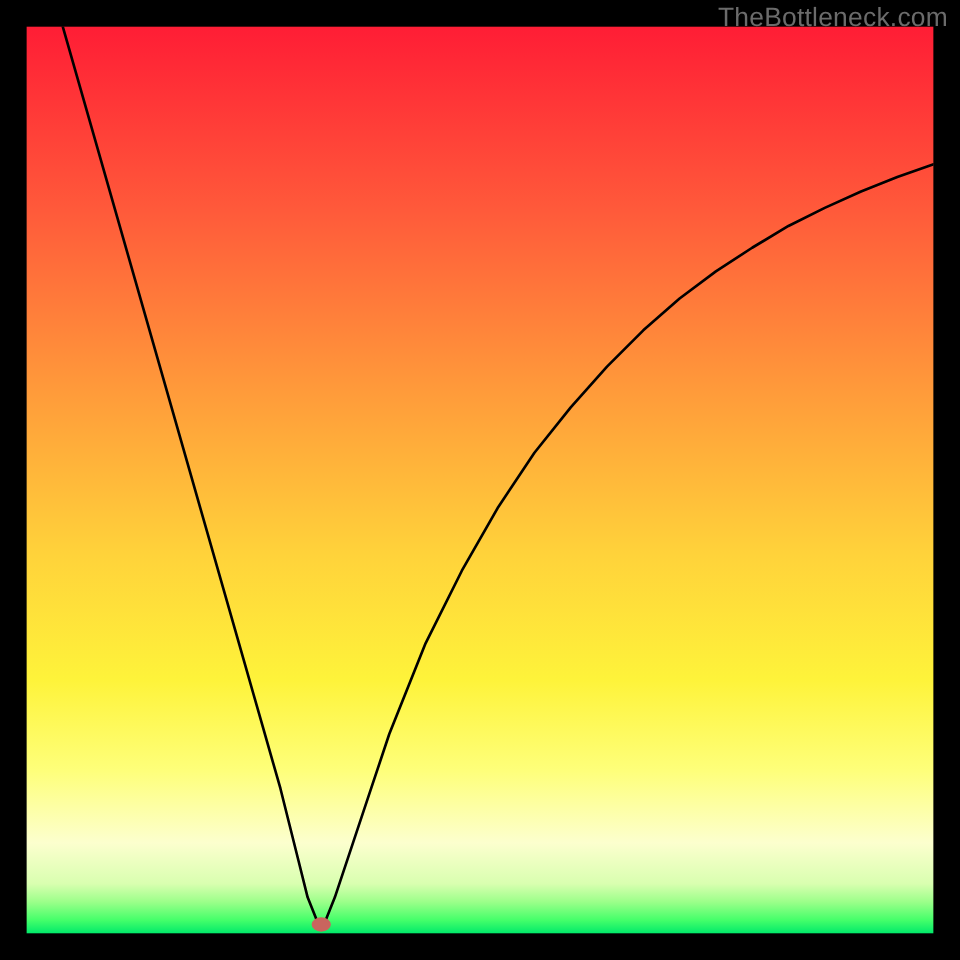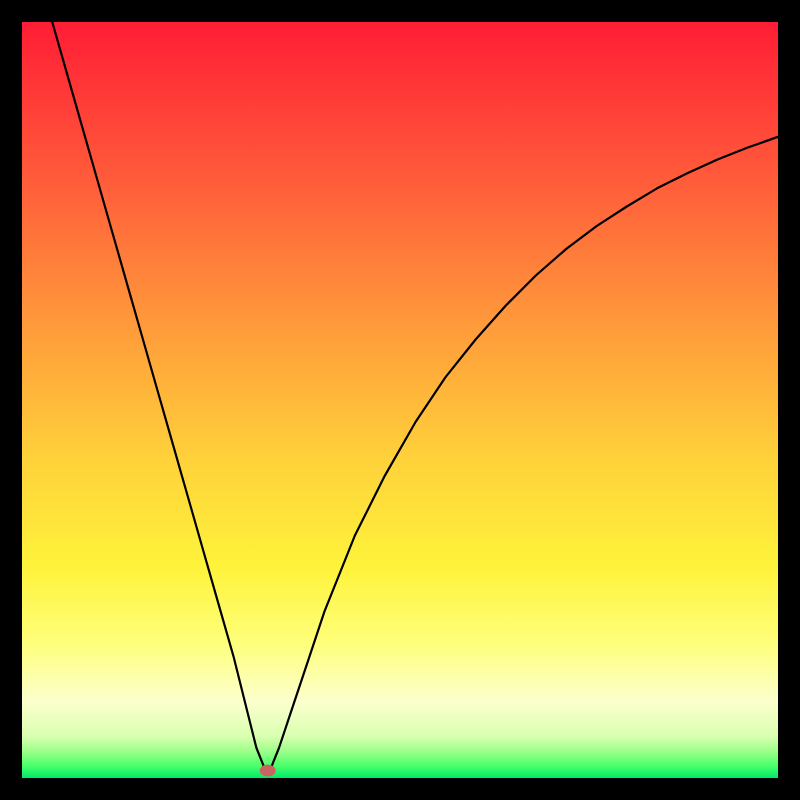--- a/index.html
+++ b/index.html
@@ -43,20 +43,21 @@
     height: 756px;
   }
   svg {
     display: block;
   }
 </style>
 </head>
 <body>
 
 <div class="outer">
+  <div class="watermark">TheBottleneck.com</div>
 
   <div class="plot-frame">
     <svg class="plot-inner" viewBox="0 0 756 756" preserveAspectRatio="none">
       <defs>
         <linearGradient id="bg-grad" x1="0" y1="0" x2="0" y2="1">
             <stop offset="0.00%" stop-color="#ff1d35"></stop>
             <stop offset="20.00%" stop-color="#ff593a"></stop>
             <stop offset="40.00%" stop-color="#ff9a3a"></stop>
             <stop offset="58.00%" stop-color="#ffd23a"></stop>
             <stop offset="72.00%" stop-color="#fef33a"></stop>

